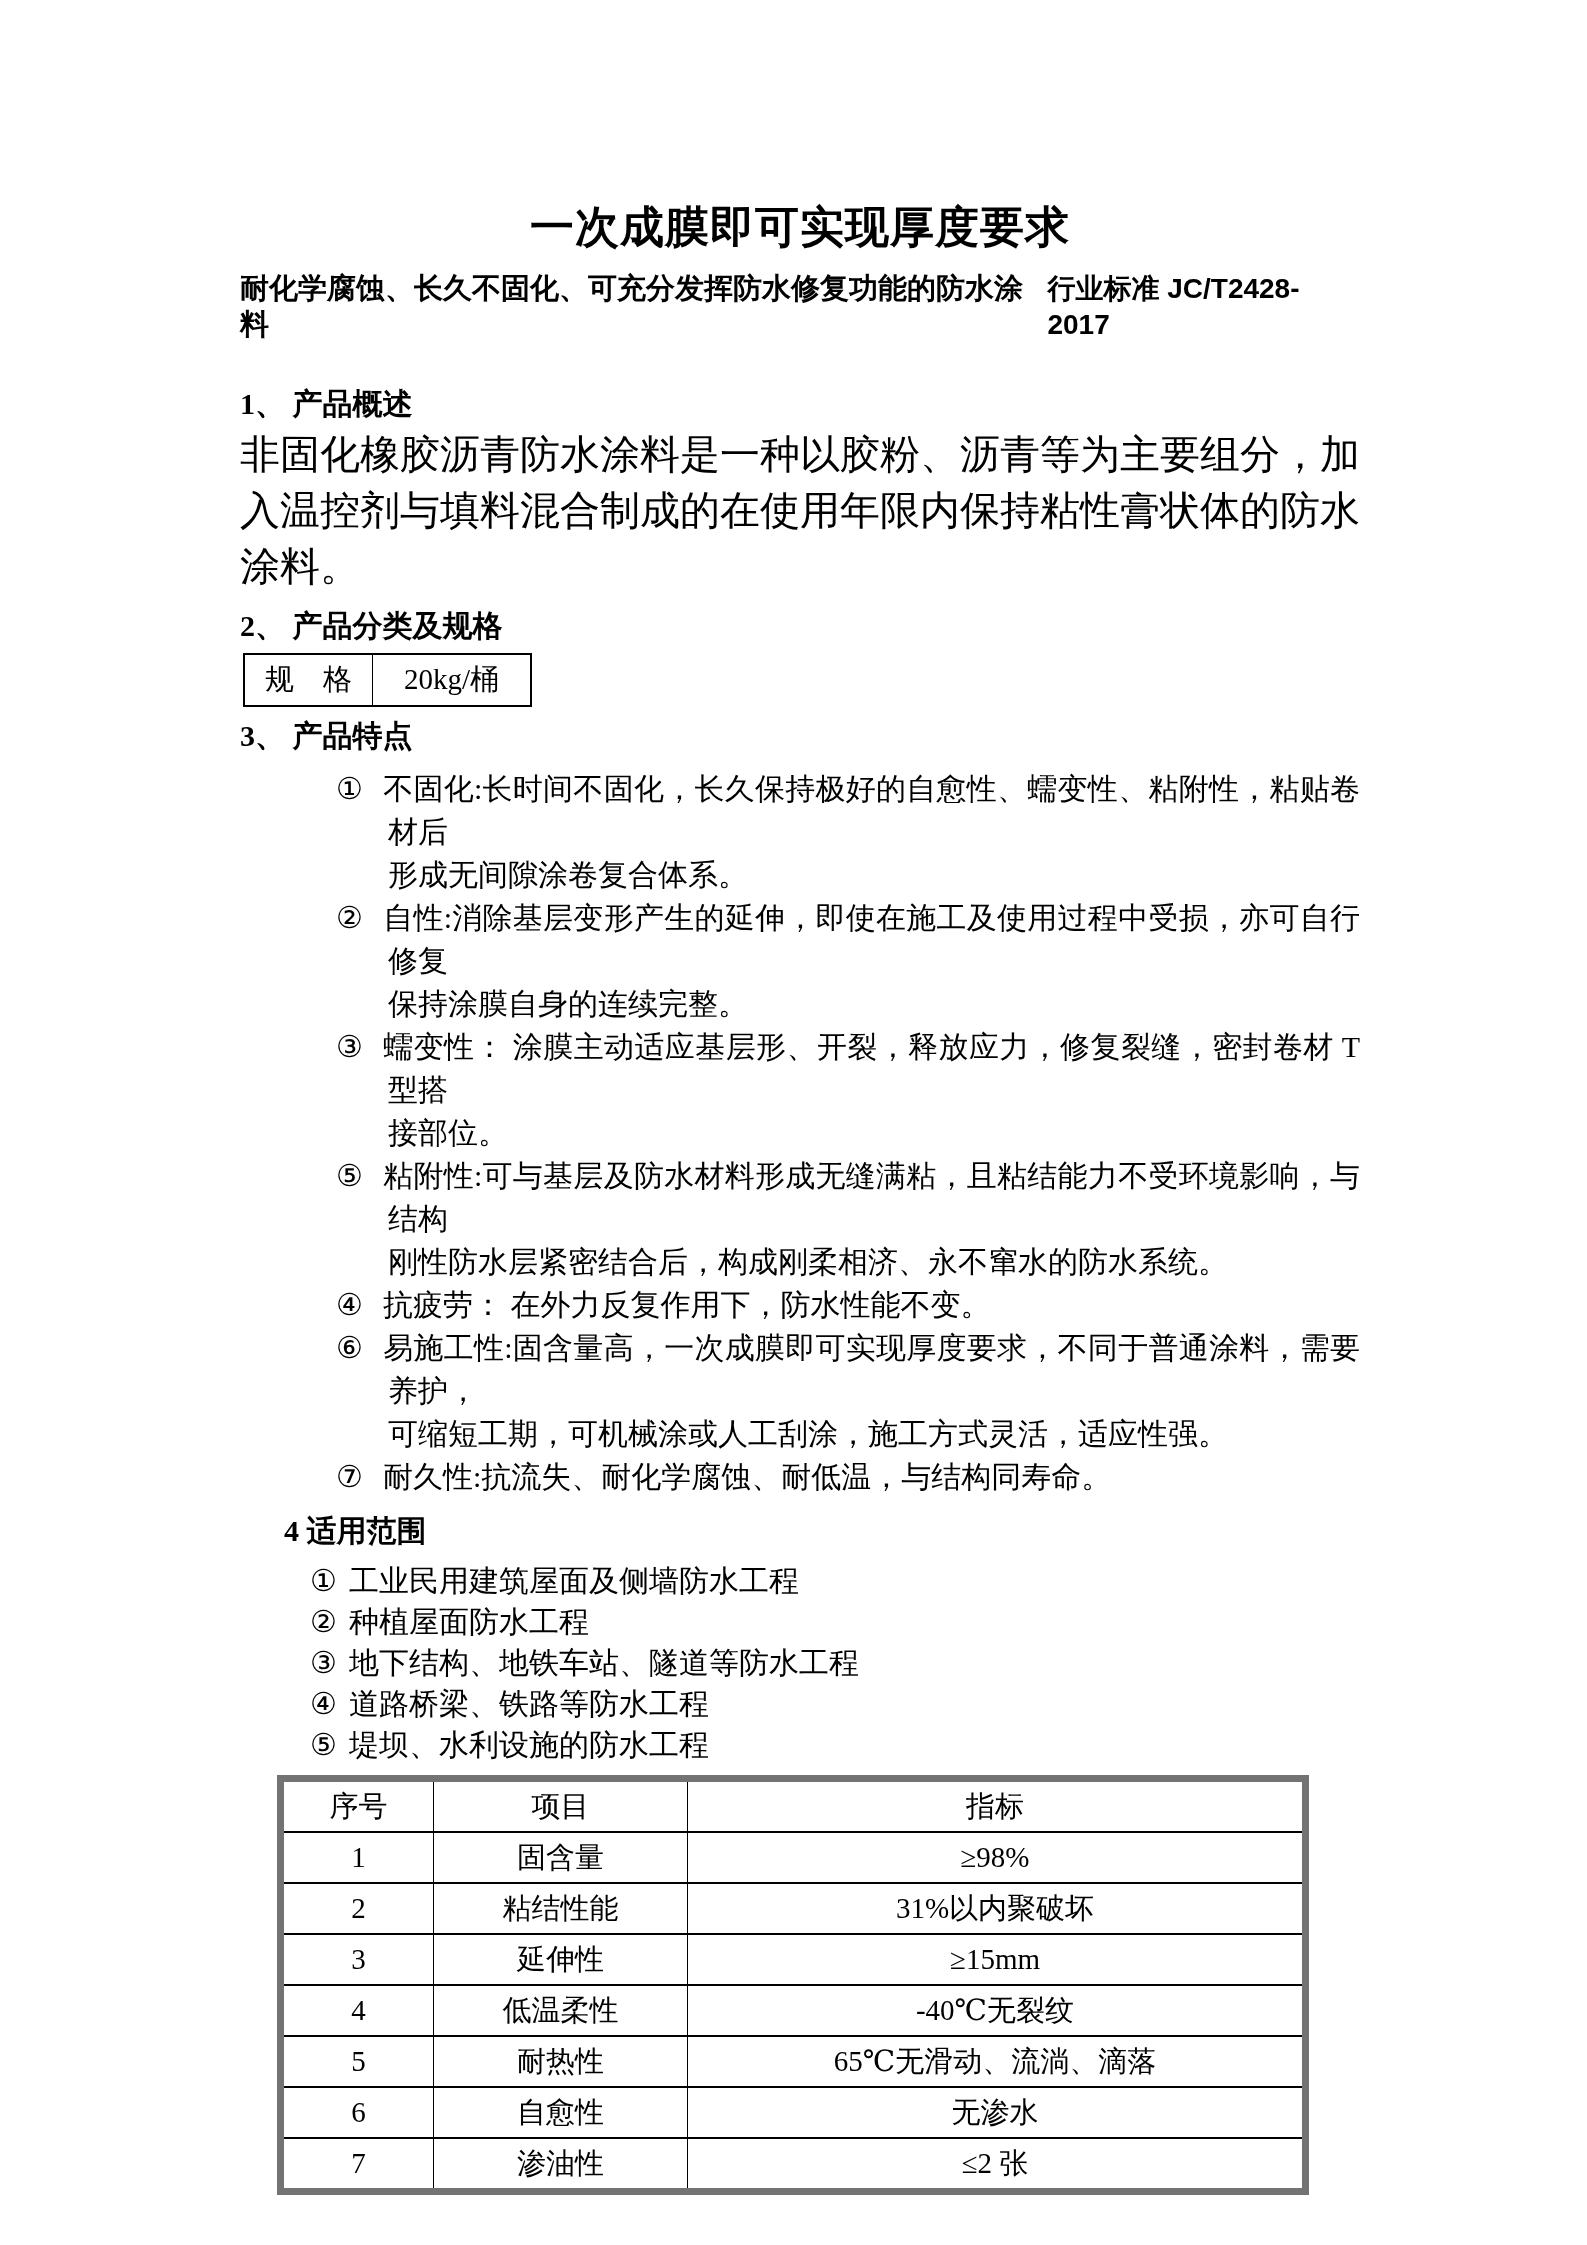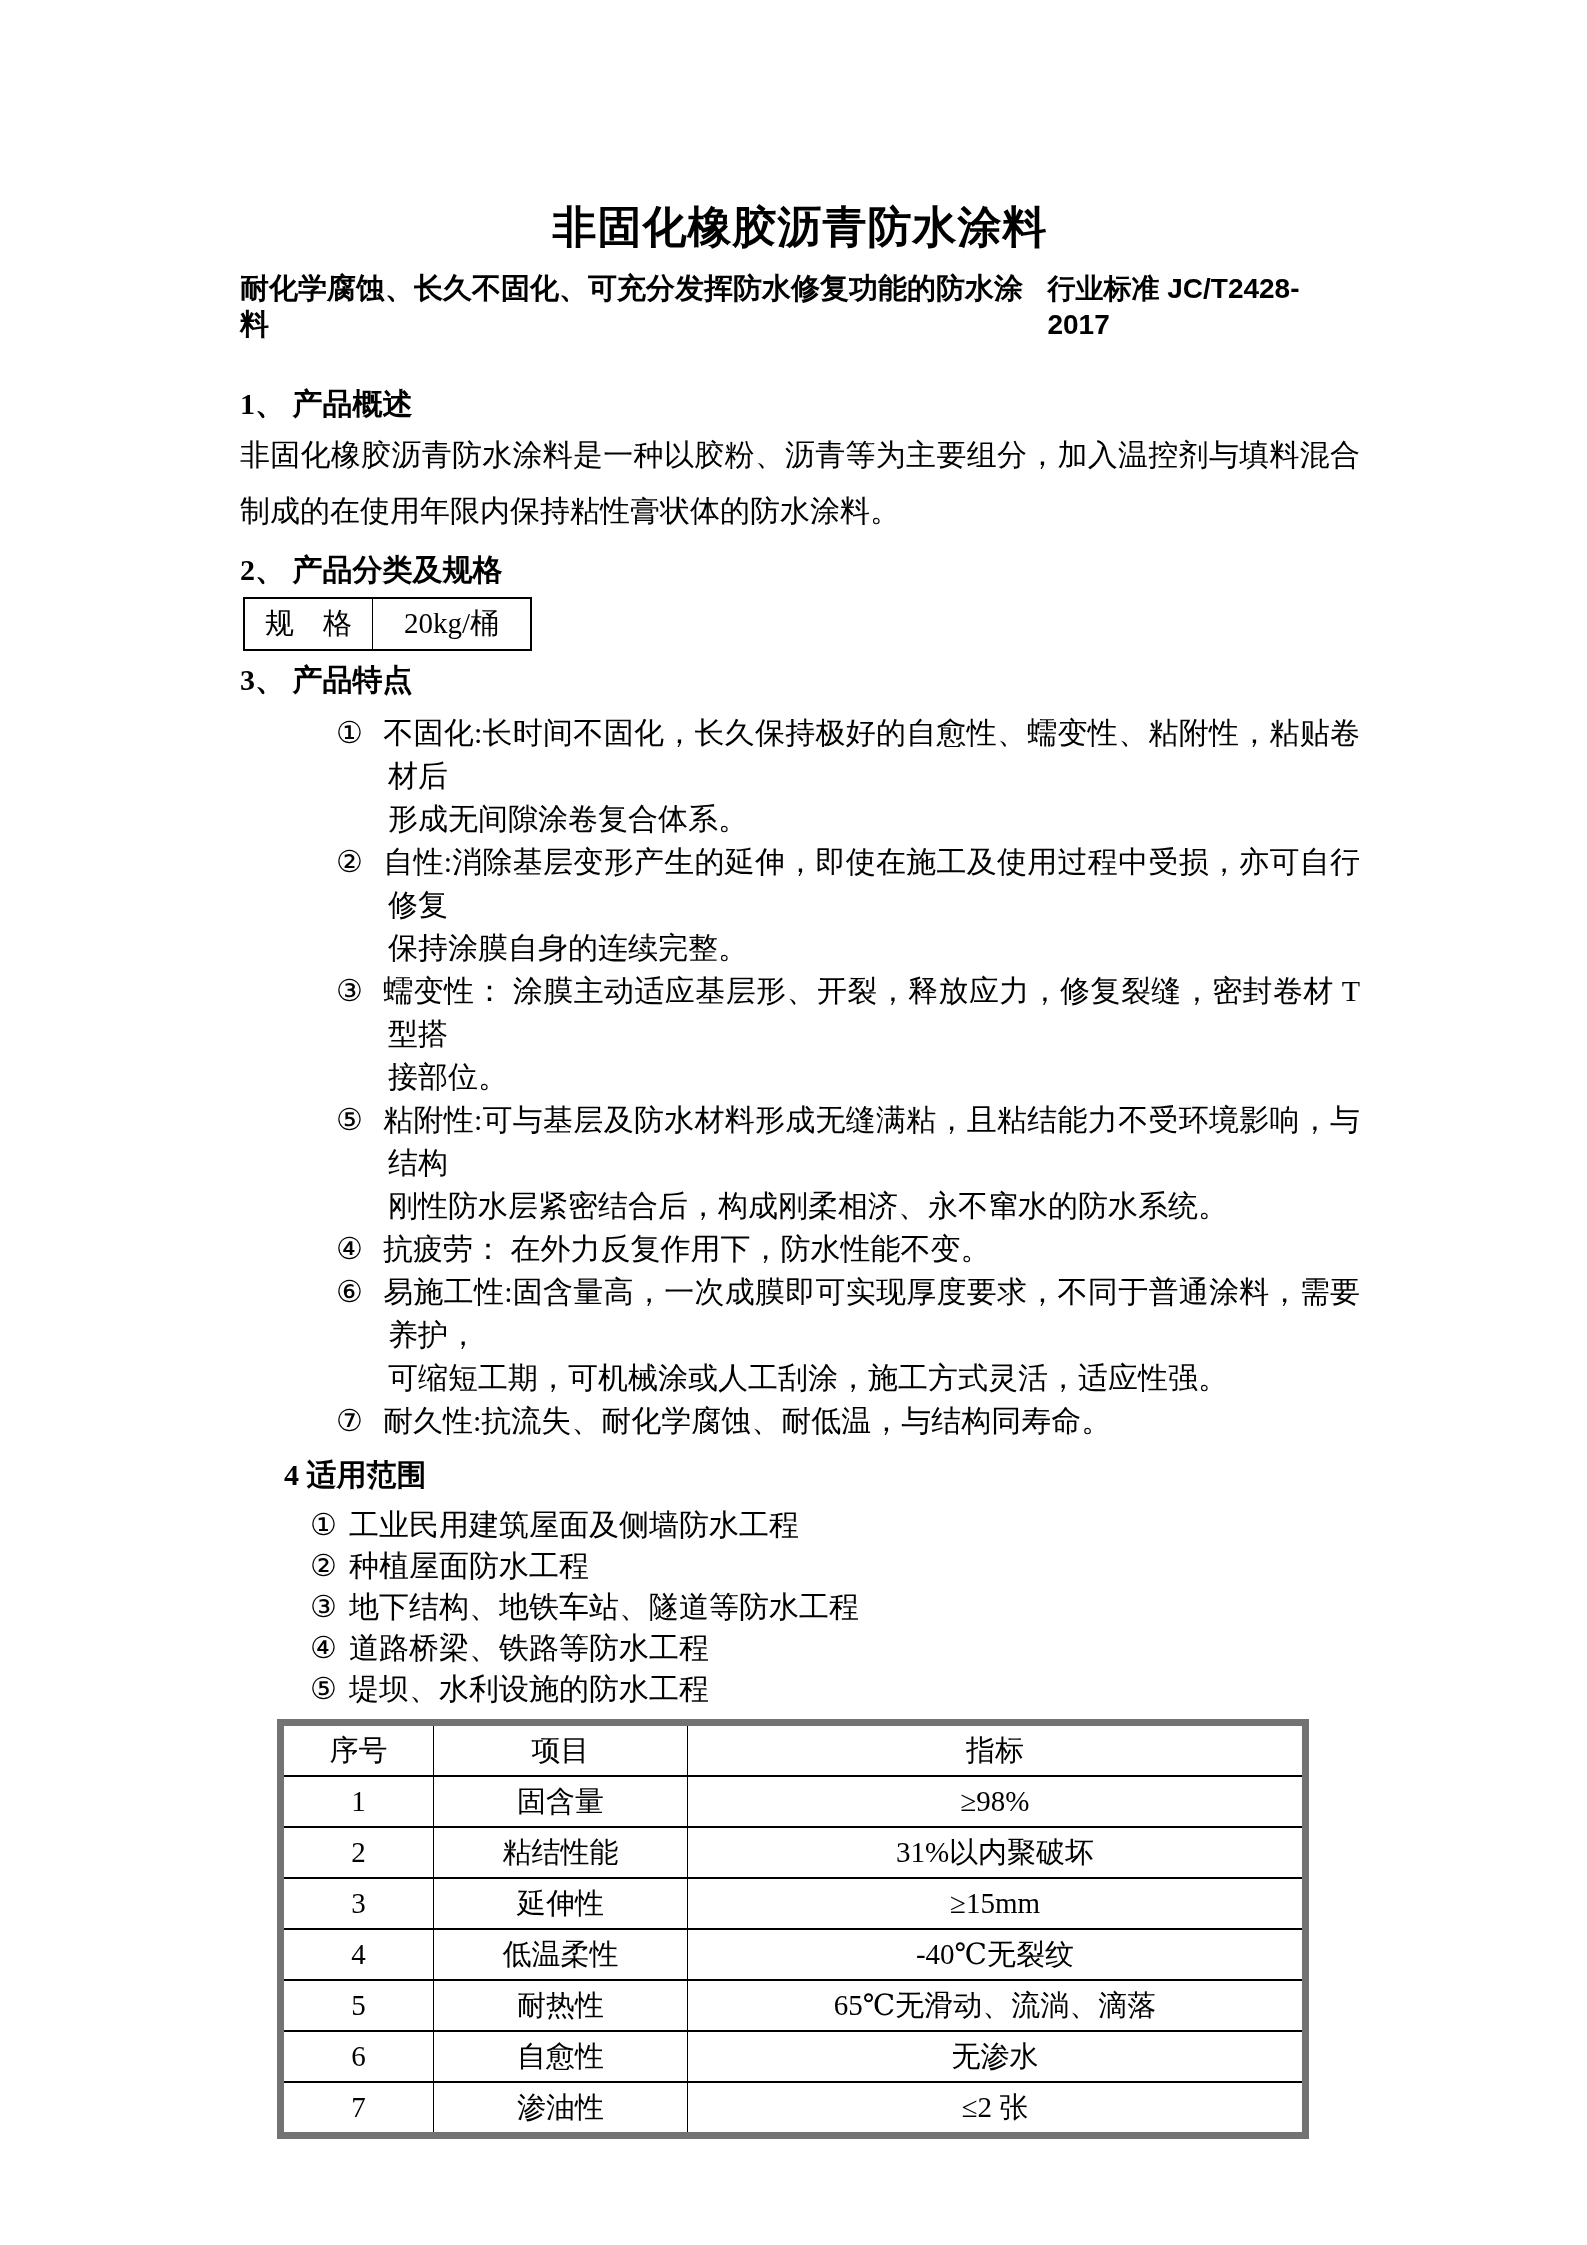--- a/index.html
+++ b/index.html
@@ -21,21 +21,21 @@
   .sec-heading{
     font-size:30px;font-weight:bold;line-height:34px;margin:0;
   }
   .h-overview{margin-top:44px;}
   .h-class{margin-top:14px;}
   .h-features{margin-top:12px;}
   .h-apps{margin-top:16px;margin-left:44px;}
   .h-perf{margin-top:40px;}
   .h-perf .normal{font-weight:normal;}
   .body-para{
-    font-size:30px;line-height:56px;margin:6px 0 0 0;text-align:justify;
+    font-size:40px;line-height:56px;margin:6px 0 0 0;text-align:justify;
   }
   table{border-collapse:collapse;}
   .spec-table{margin:10px 0 0 3px;}
   .spec-table td{
     border:1px solid #000;height:50px;font-size:29px;text-align:center;
     vertical-align:middle;padding:0;
   }
   .spec-table{border:2px solid #000;padding-left:7px;}
   .spec-col-label{width:127px;}
   .spec-col-value{width:157px;}
@@ -58,21 +58,21 @@
   .perf-col-no{width:149px;}
   .perf-col-item{width:253px;}
   .perf-col-index{width:614px;}
 </style>
 </head>
 <body>
 
 <div class="page">
   <div class="content">
 
-    <div class="doc-title">非固化橡胶沥青防水涂料</div>
+    <div class="doc-title">一次成膜即可实现厚度要求</div>
 
     <div class="doc-subtitle">
       <span class="sub-left">耐化学腐蚀、长久不固化、可充分发挥防水修复功能的防水涂料</span>
       <span class="sub-right">行业标准 JC/T2428-2017</span>
     </div>
 
     <p class="sec-heading h-overview">1、 产品概述</p>
     <p class="body-para">非固化橡胶沥青防水涂料是一种以胶粉、沥青等为主要组分，加入温控剂与填料混合制成的在使用年限内保持粘性膏状体的防水涂料。</p>
 
     <p class="sec-heading h-class">2、 产品分类及规格</p>

